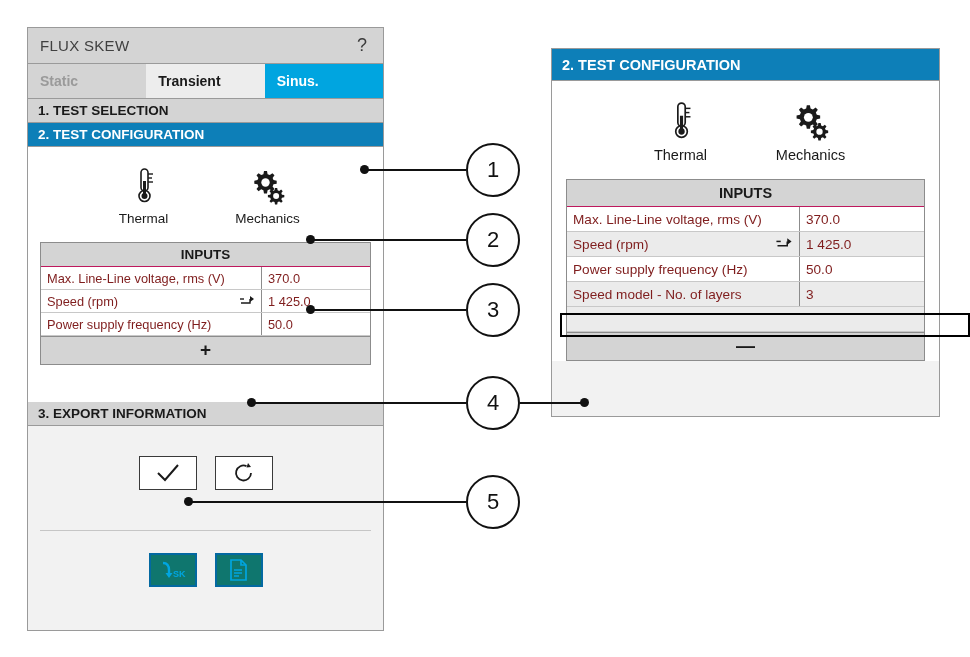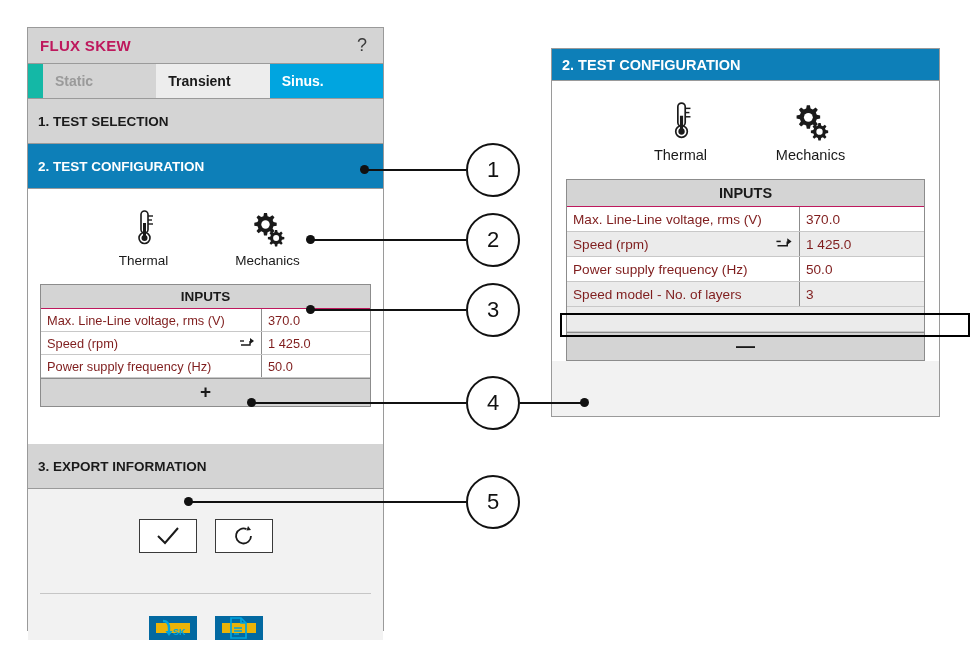--- a/index.html
+++ b/index.html
@@ -32,39 +32,38 @@
     height: 36px;
     background: #d4d4d4;
     border-bottom: 1px solid #9a9a9a;
     display: flex;
     align-items: center;
     padding: 0 12px;
     box-sizing: border-box;
   }
   .title-bar .title-text {
     font-size: 15px;
-    font-weight: bold;
-    color: #be185d;
+    font-weight: normal;
+    color: #404040;
     letter-spacing: 0.3px;
     flex: 1;
   }
   .title-bar .help-icon {
     font-size: 18px;
     color: #3a3a3a;
     font-weight: normal;
     padding-right: 4px;
     cursor: pointer;
   }
 
   .tab-row {
     display: flex;
     height: 34px;
     background: #14b8a6;
     border-bottom: 1px solid #9a9a9a;
-    padding-left: 15px;
   }
   .tab {
     flex: 1;
     display: flex;
     align-items: center;
     padding-left: 12px;
     font-size: 14px;
     font-weight: bold;
     box-sizing: border-box;
     cursor: pointer;
@@ -76,21 +75,21 @@
   .tab.normal {
     color: #1a1a1a;
     background: #ededed;
   }
   .tab.active {
     color: #ffffff;
     background: #00a5e0;
   }
 
   .section-header {
-    height: 45px;
+    height: 24px;
     display: flex;
     align-items: center;
     padding-left: 10px;
     font-size: 13.5px;
     font-weight: bold;
     box-sizing: border-box;
     border-bottom: 1px solid #9a9a9a;
     cursor: pointer;
   }
   .section-header.grey {
@@ -209,23 +208,23 @@
     margin: 40px 12px 0 12px;
   }
   .bottom-btn-row {
     display: flex;
     justify-content: center;
     gap: 18px;
     padding-top: 22px;
   }
   .ico-btn {
     width: 48px;
-    height: 24px;
-    border: 7px solid #0369a1;
-    background: #eab308;
+    height: 34px;
+    border: 2px solid #0369a1;
+    background: #0f766e;
     display: flex;
     align-items: center;
     justify-content: center;
     cursor: pointer;
     box-sizing: border-box;
   }
 
   
   #right-panel {
     left: 551px;

